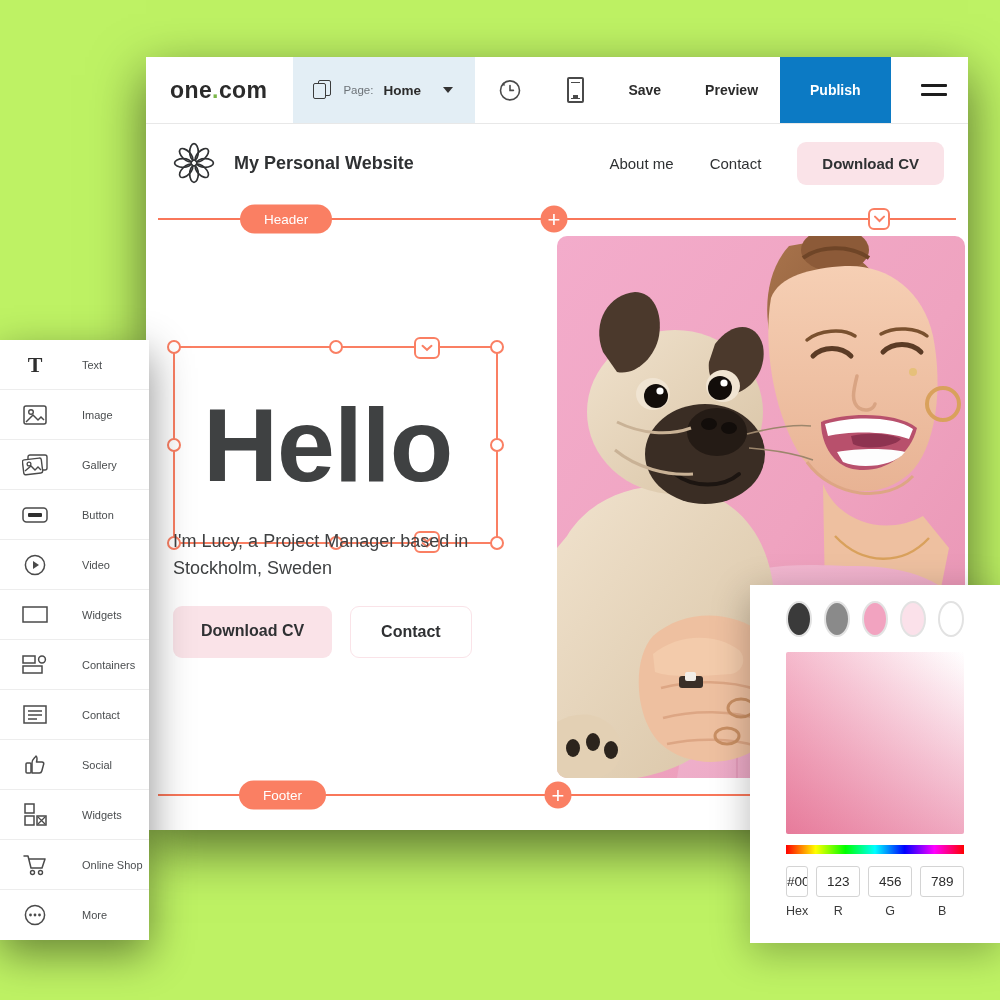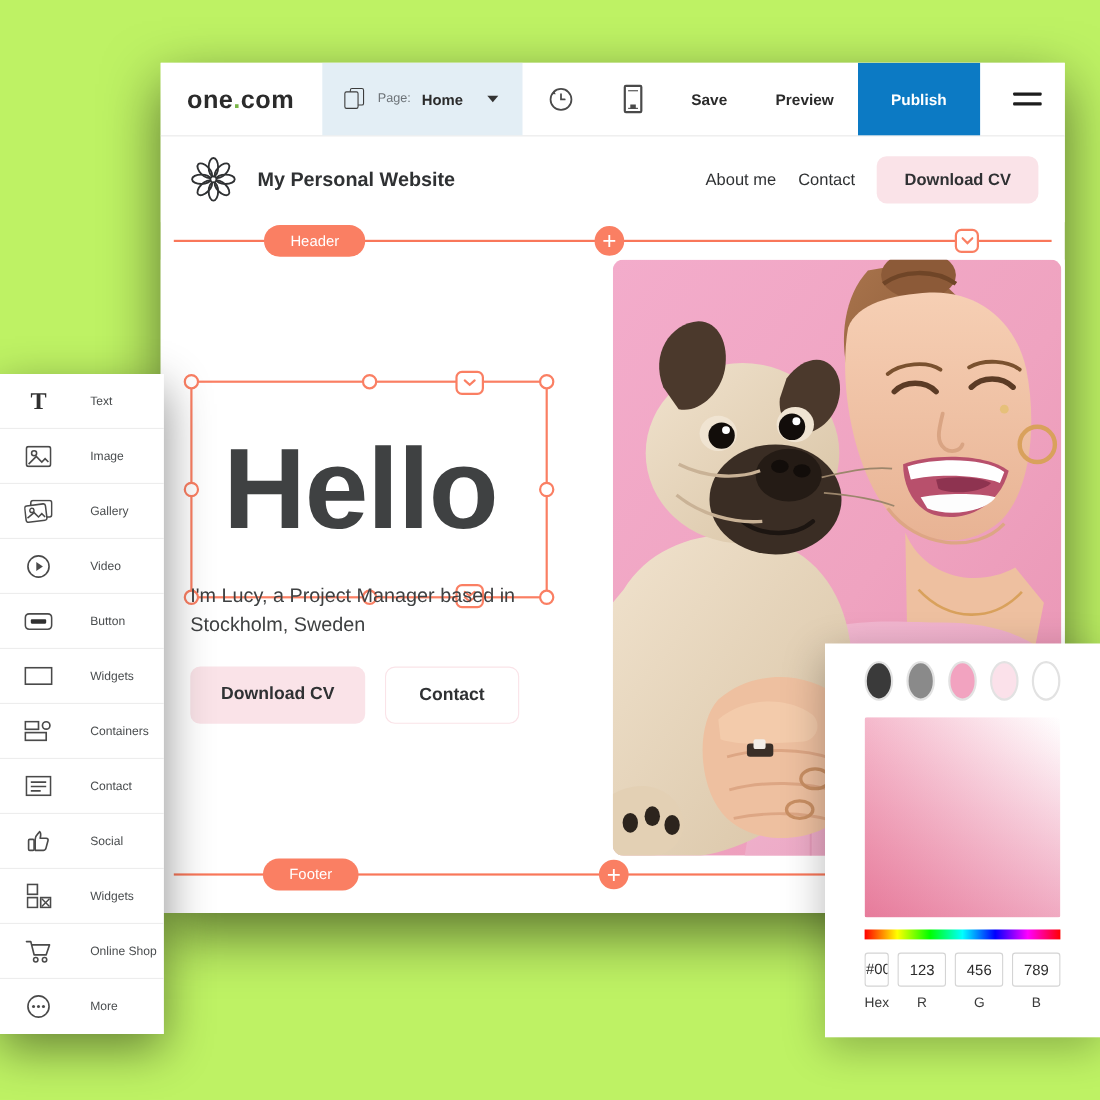--- a/index.html
+++ b/index.html
@@ -71,21 +71,21 @@
   .burger { display: flex; flex-direction: column; gap: 6px; padding: 0 30px; justify-content: center; }
   .burger span { display:block; width: 26px; height: 3.2px; background: #1d1d1d; border-radius: 1px; }
 
   
   .site-header {
     display: flex; align-items: center; height: 78px; padding: 0 24px 0 26px;
     background: #fff;
   }
   .flower { width: 44px; height: 44px; flex: none; }
   .site-title { font-size: 18px; color: #2f3133; font-weight: 600; margin-left: 18px; }
-  .nav { margin-left: auto; display: flex; align-items: center; gap: 20px; justify-content: center; }
+  .nav { margin-left: auto; display: flex; align-items: center; gap: 36px; justify-content: center; }
   .nav a { font-size: 15px; color: #2f3133; text-decoration: none; font-weight: 500; }
   .nav .cta {
     background: #fae3e8; border-radius: 9px; padding: 13px 25px;
     font-size: 15px; color: #2f3133; font-weight: 600;
   }
 
   
   .sec-bar { position: relative; height: 34px; }
   .sec-line {
     position: absolute; left: 12px; right: 12px; top: 50%;
@@ -471,36 +471,36 @@
             <rect x="1" y="5" width="19" height="15" rx="2" fill="#fff" stroke="#4a4a4a" stroke-width="1.4" transform="rotate(-7 10 12)"></rect>
             <circle cx="7" cy="10" r="1.9" fill="none" stroke="#4a4a4a" stroke-width="1.3"></circle>
             <path d="M3 17 L9 12 L13 16 L16 13 L19 16" fill="none" stroke="#4a4a4a" stroke-width="1.4"></path>
           </svg>
       </span>
       <span class="w-label">Gallery</span>
     </div>
 
     <div class="w-item">
       <span class="w-ico">
+        <svg width="26" height="16" viewBox="0 0 26 16">
+            <rect x="1" y="1" width="24" height="14" rx="3.5" fill="none" stroke="#4a4a4a" stroke-width="1.5"></rect>
+            <rect x="6" y="6" width="14" height="4" rx="1" fill="#2f2f2f"></rect>
+          </svg>
+      </span>
+      <span class="w-label">Button</span>
+    </div>
+
+    <div class="w-item">
+      <span class="w-ico">
         <svg width="22" height="22" viewBox="0 0 22 22">
             <circle cx="11" cy="11" r="9.6" fill="none" stroke="#4a4a4a" stroke-width="1.5"></circle>
             <path d="M9 7 L15 11 L9 15 Z" fill="#4a4a4a"></path>
           </svg>
       </span>
       <span class="w-label">Video</span>
-    </div>
-
-    <div class="w-item">
-      <span class="w-ico">
-        <svg width="26" height="16" viewBox="0 0 26 16">
-            <rect x="1" y="1" width="24" height="14" rx="3.5" fill="none" stroke="#4a4a4a" stroke-width="1.5"></rect>
-            <rect x="6" y="6" width="14" height="4" rx="1" fill="#2f2f2f"></rect>
-          </svg>
-      </span>
-      <span class="w-label">Button</span>
     </div>
 
     <div class="w-item">
       <span class="w-ico">
         <svg width="26" height="17" viewBox="0 0 26 17">
             <rect x="1" y="1" width="24" height="15" fill="none" stroke="#4a4a4a" stroke-width="1.5"></rect>
           </svg>
       </span>
       <span class="w-label">Widgets</span>
     </div>

